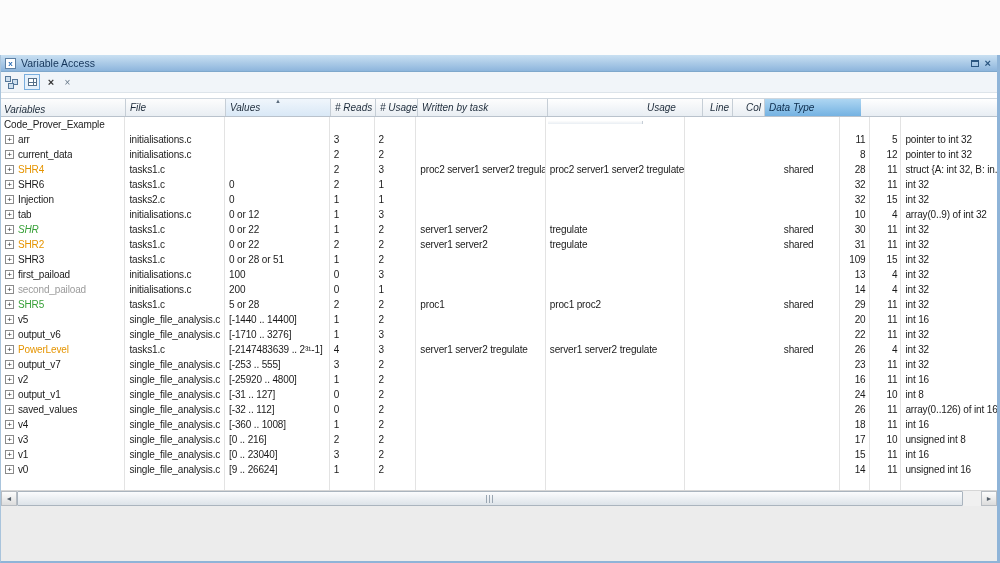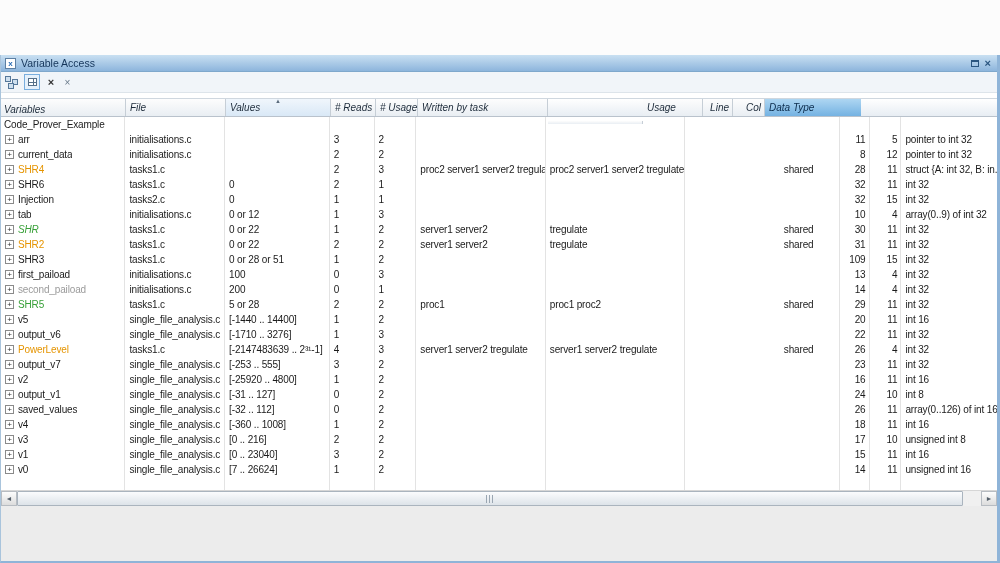--- a/index.html
+++ b/index.html
@@ -514,21 +514,21 @@
           <div class="cell col-line">15</div>
           <div class="cell col-col">11</div>
           <div class="cell col-data_type">int 16</div>
         </div>
         <div class="row">
           <div class="cell col-variables">
             <span class="expander">+</span>
             <span class="var-name">v0</span>
           </div>
           <div class="cell col-file">single_file_analysis.c</div>
-          <div class="cell col-values">[7 .. 26624]</div>
+          <div class="cell col-values">[9 .. 26624]</div>
           <div class="cell col-reads">1</div>
           <div class="cell col-writes">2</div>
           <div class="cell col-written_by"></div>
           <div class="cell col-read_by"></div>
           <div class="cell col-protection"></div>
           <div class="cell col-usage"></div>
           <div class="cell col-line">14</div>
           <div class="cell col-col">11</div>
           <div class="cell col-data_type">unsigned int 16</div>
         </div>

